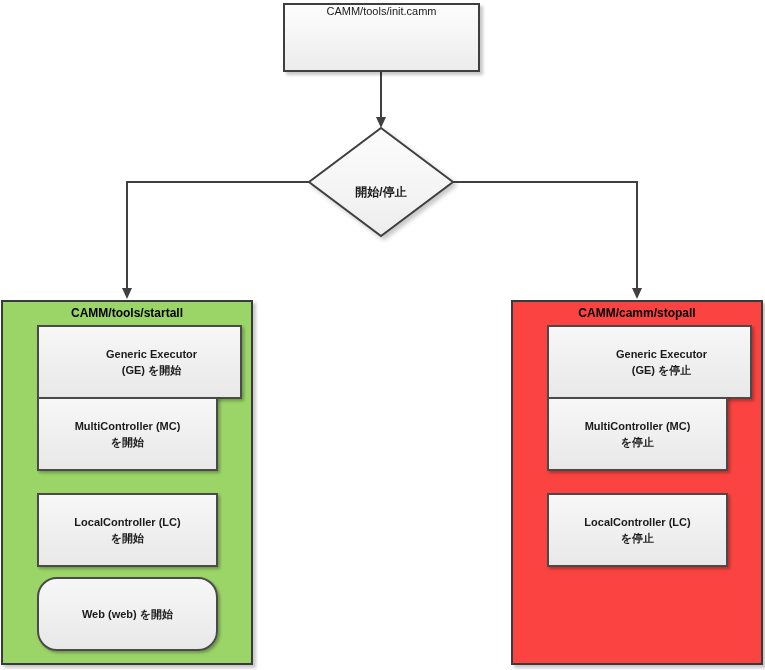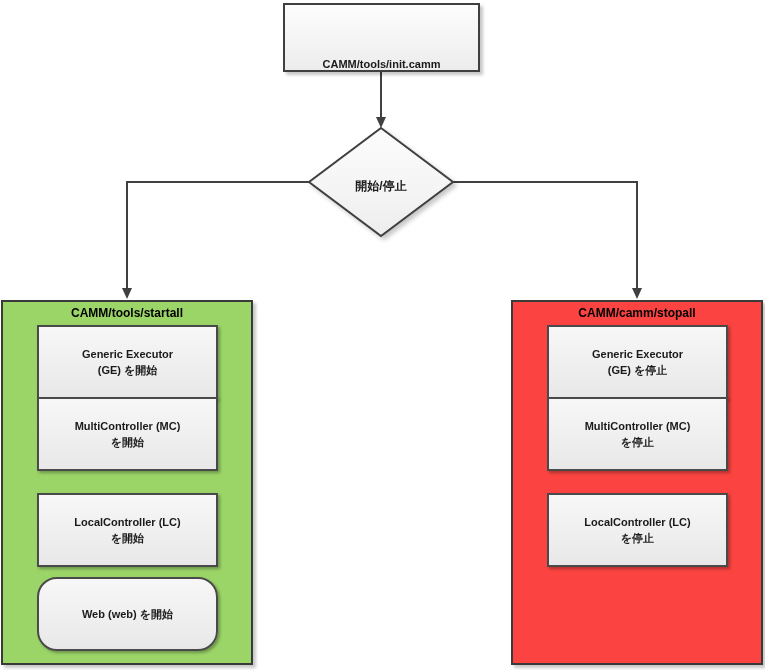--- a/index.html
+++ b/index.html
@@ -25,31 +25,31 @@
   }
   
   .init-box {
     position: absolute;
     left: 283px; top: 3px;
     width: 193px; height: 65px;
     background: linear-gradient(180deg, #fdfdfd 0%, #f4f4f4 55%, #ececec 100%);
     border: 2px solid #3f3f3f;
     box-shadow: 3px 3px 3px rgba(0,0,0,0.22);
     display: flex;
-    align-items: flex-end;
+    align-items: flex-start;
     justify-content: center;
     text-align: center;
     font-size: 11px;
-    font-weight: bold;
+    font-weight: normal;
     color: #1a1a1a;
   }
   
   .decision-label {
     position: absolute;
-    left: 309px; top: 178px;
+    left: 309px; top: 184px;
     width: 144px;
     text-align: center;
     font-size: 12px;
     font-weight: bold;
     color: #1a1a1a;
   }
   
   .group {
     position: absolute;
     top: 300px;
@@ -81,21 +81,21 @@
     display: flex;
     align-items: center;
     justify-content: center;
     text-align: center;
     font-size: 11px;
     font-weight: bold;
     line-height: 16px;
     color: #1a1a1a;
     white-space: pre-line;
   }
-  .step-0 { top: 23px; }
+  .step-0 { top: 23px; padding-left: 24px; }
   .step-1 { top: 95px; }
   .step-2 { top: 191px; text-align: center; }
   .step-3 { top: 275px; border-radius: 20px; }
 </style>
 </head>
 <body>
 
 <div id="canvas">
 
   <svg id="connectors" viewBox="0 0 765 670" xmlns="http://www.w3.org/2000/svg">

